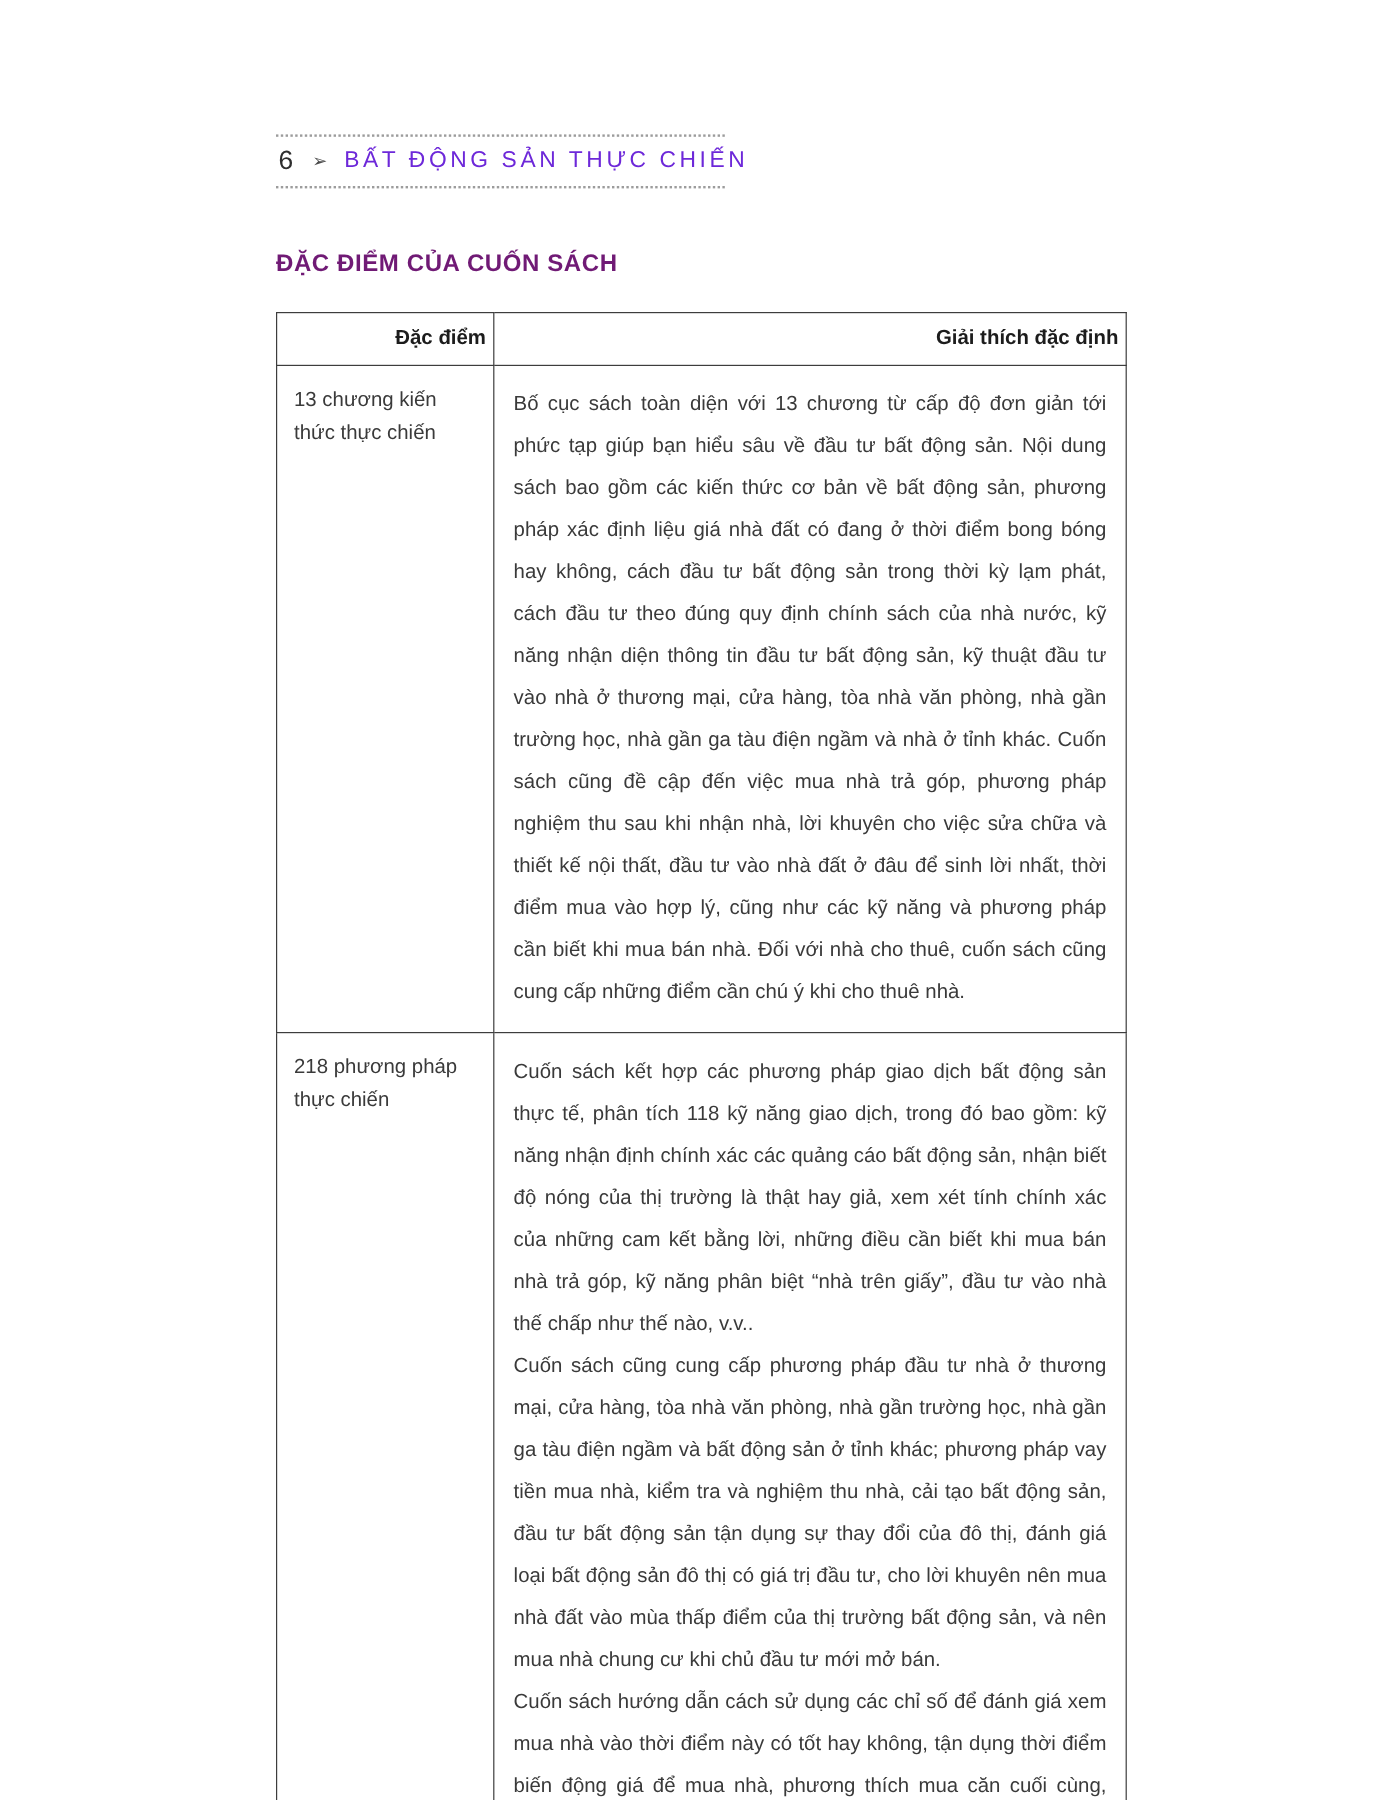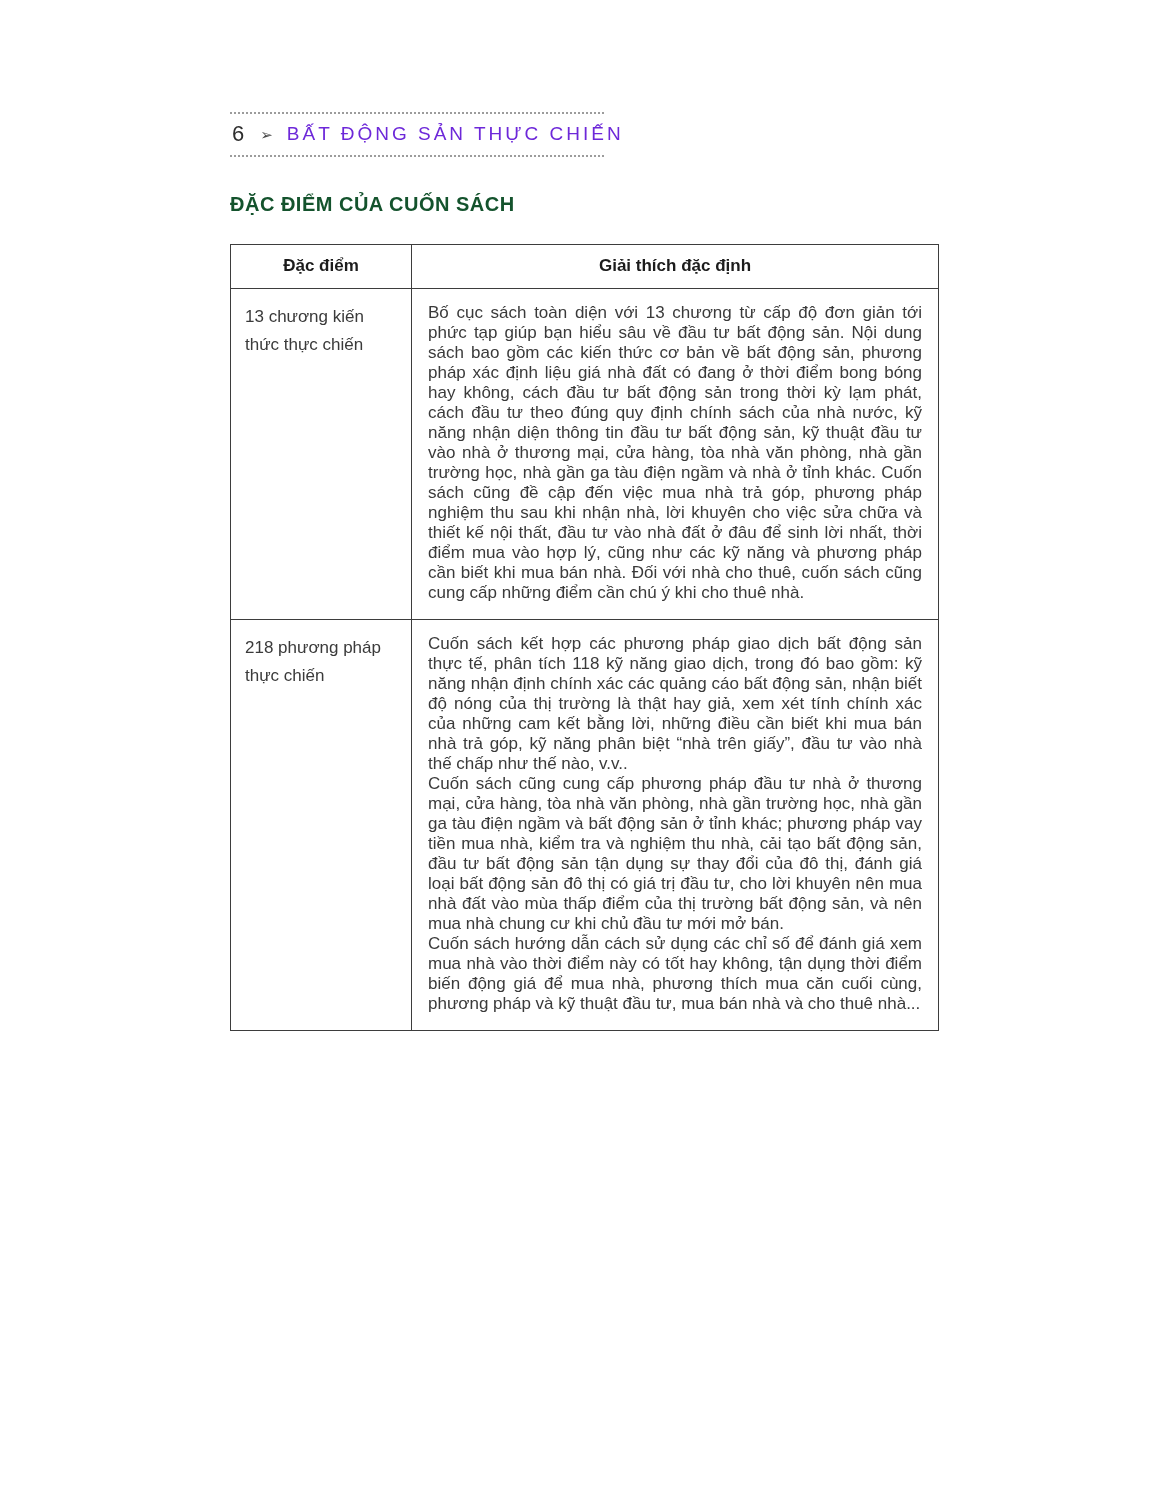--- a/index.html
+++ b/index.html
@@ -42,59 +42,59 @@
     line-height: 1;
   }
   .head-title {
     font-size: 19px;
     color: #6d28d9;
     letter-spacing: 3px;
     font-weight: 400;
   }
   
   .section-title {
-    margin-top: 36px;
+    margin-top: 52px;
     font-size: 20px;
     font-weight: 700;
-    color: #14532d;
+    color: #701a75;
     letter-spacing: 0.5px;
   }
   
   .features-table {
     margin-top: 28px;
     width: 709px;
     border-collapse: collapse;
     table-layout: fixed;
   }
   .features-table th,
   .features-table td {
     border: 1.5px solid #3d3d3d;
     vertical-align: top;
   }
   .features-table th {
     font-size: 17px;
     font-weight: 700;
     color: #1c1c1c;
-    text-align: center;
+    text-align: right;
     padding: 11px 6px 12px 6px;
   }
   .col-feature { width: 181px; }
   .feature-cell {
     padding: 14px 10px 14px 14px;
     font-size: 17px;
     line-height: 28px;
     color: #3a3a3a;
     text-align: left;
   }
   .explanation-cell {
     padding: 14px 16px 16px 16px;
   }
   .explanation-cell p {
     font-size: 17px;
-    line-height: 20px;
+    line-height: 35px;
     color: #3a3a3a;
     text-align: justify;
   }
   .explanation-cell p + p {
   }
 </style>
 </head>
 <body>
 
 <div class="page">

